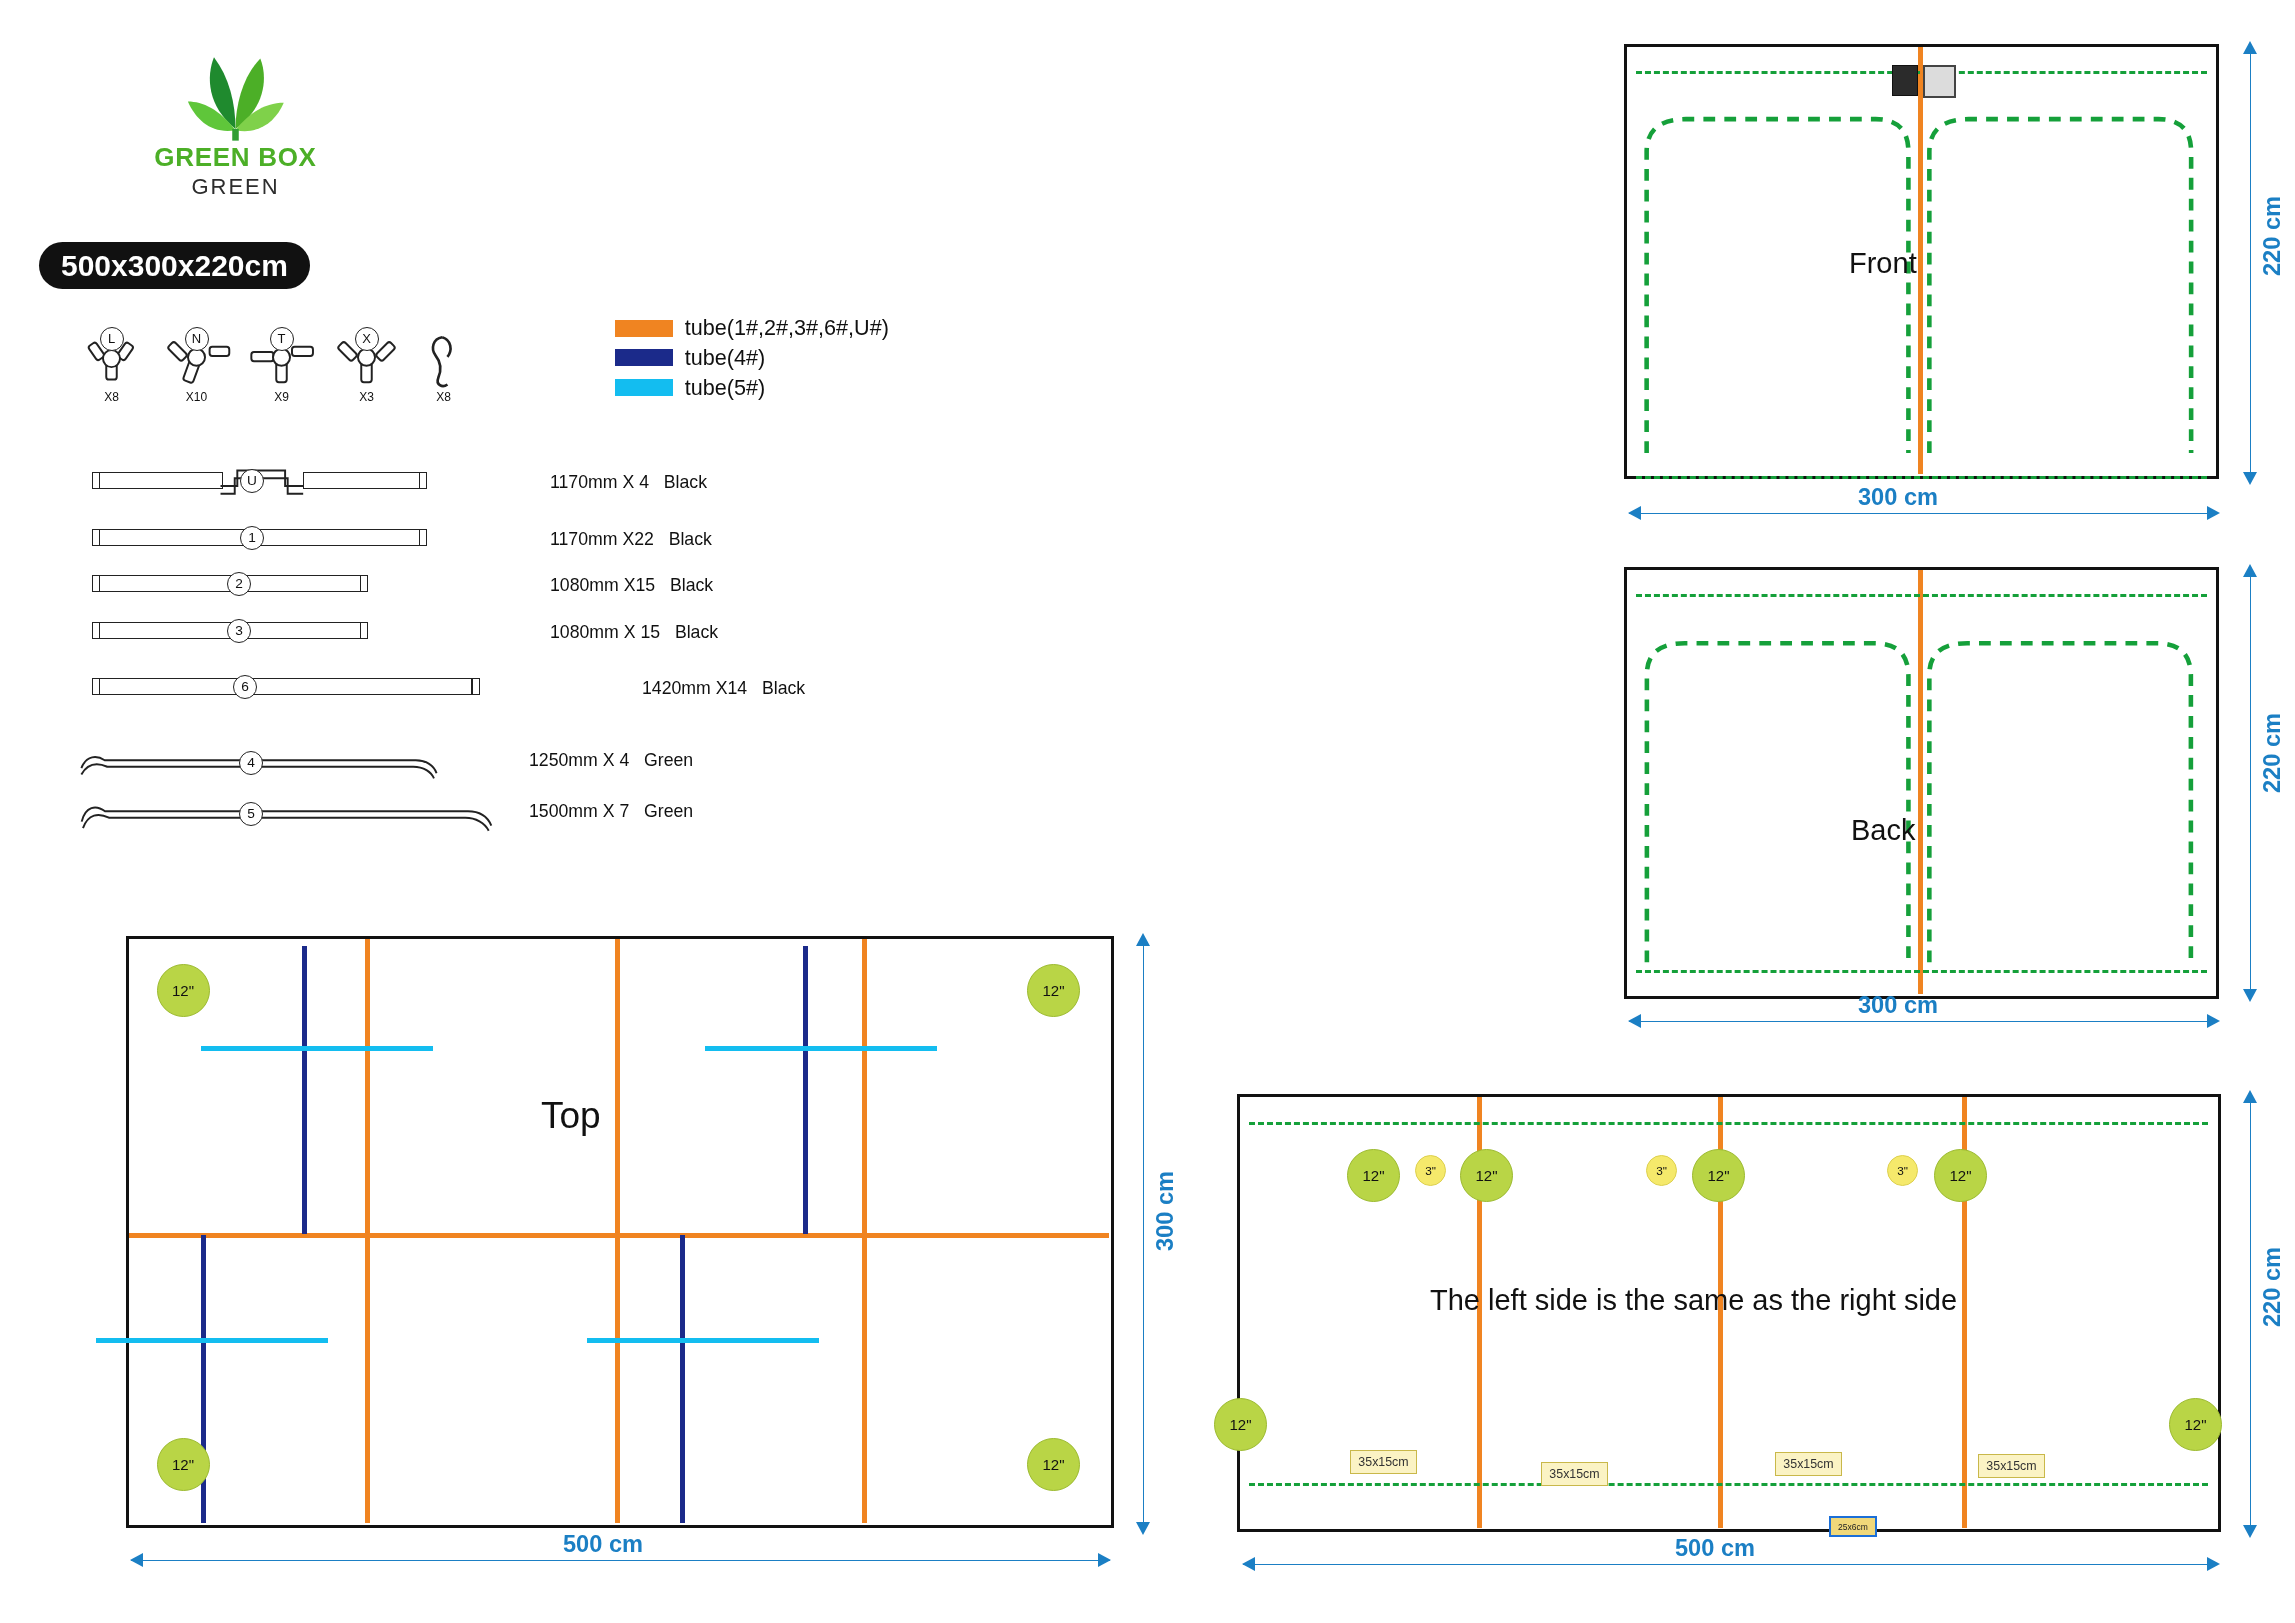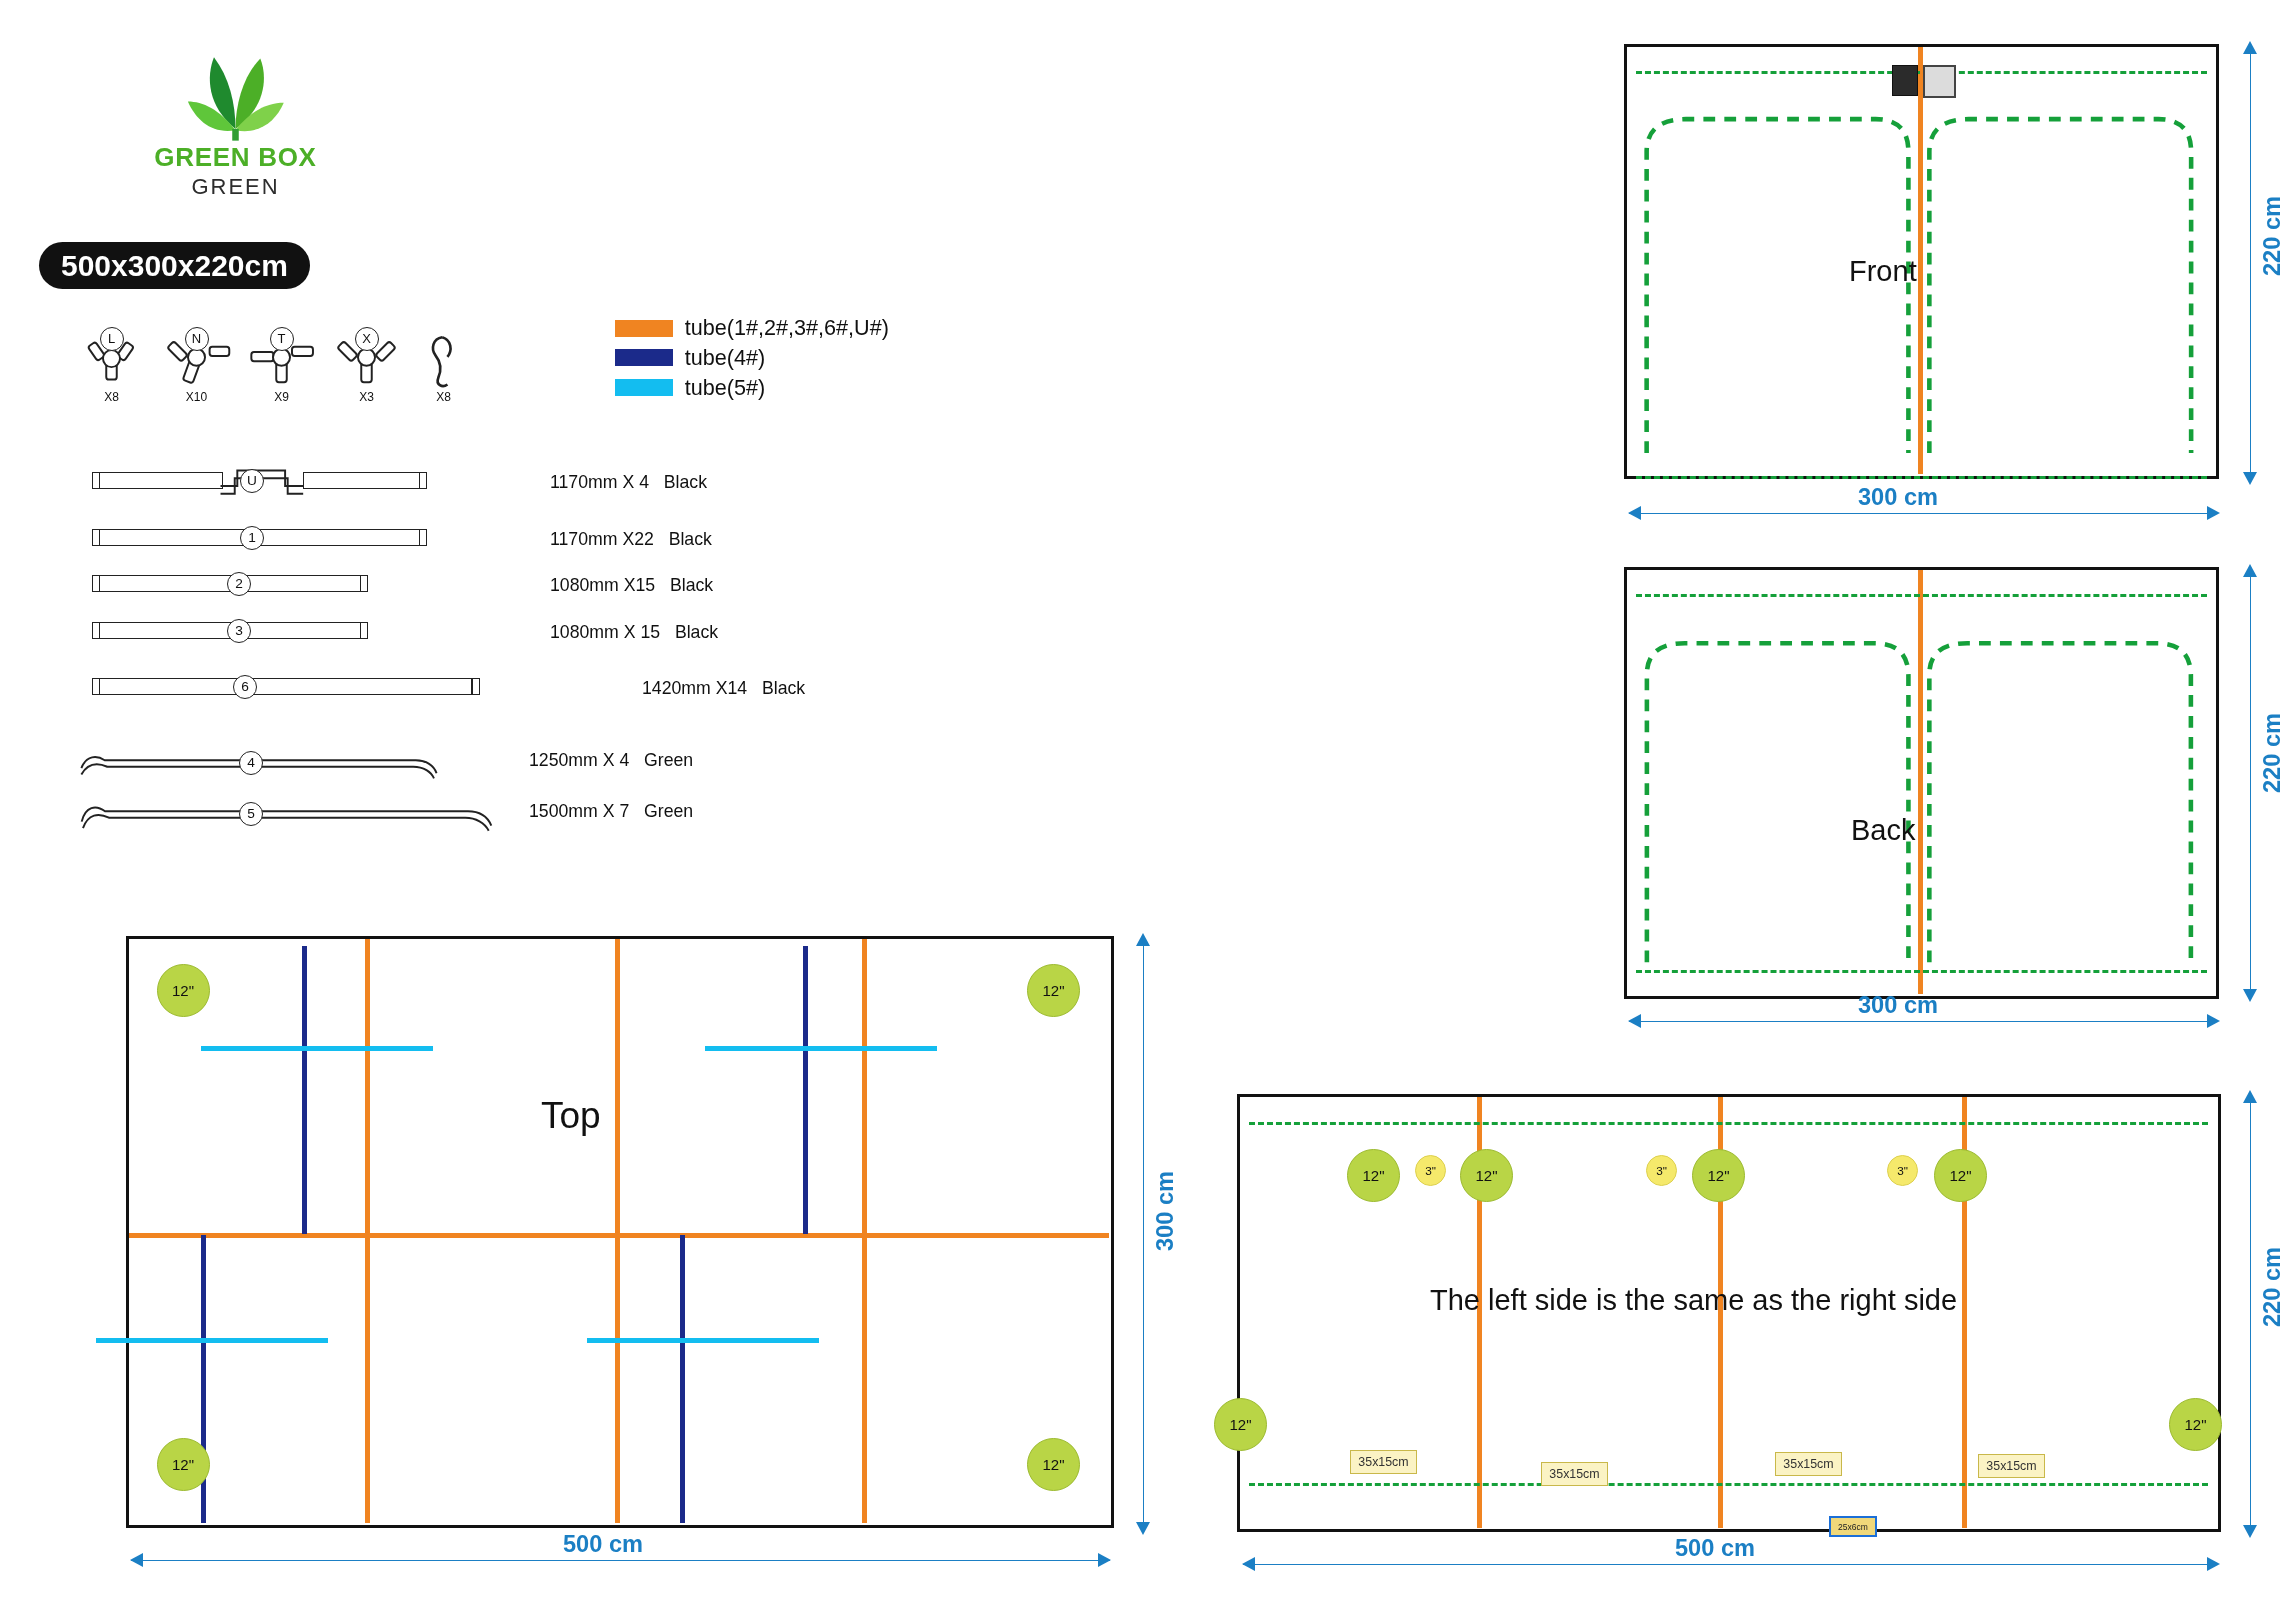--- a/index.html
+++ b/index.html
@@ -269,21 +269,21 @@
   <div class="dash-h" style="left:9.2px;top:429px;width:571px;"></div>
 
   <svg width="589" height="429" style="position:absolute;left:0;top:0;" viewBox="0 0 900 655">
     <path d="M30 620 L30 160 Q30 110 90 110 L380 110 Q430 110 430 160 L430 620" stroke="#15a03a" stroke-width="7" fill="none" stroke-dasharray="18 14"></path>
     <path d="M462 620 L462 160 Q462 110 522 110 L812 110 Q862 110 862 160 L862 620" stroke="#15a03a" stroke-width="7" fill="none" stroke-dasharray="18 14"></path>
   </svg>
 
   <div class="abs" style="left:265px;top:18.3px;width:23.6px;height:29px;background:#2b2b2b;border:1.3px solid #111;"></div>
   <div class="abs" style="left:296px;top:18.3px;width:29px;height:29px;background:#dcdcdc;border:2px solid #444;"></div>
 
-  <div class="panel-label" style="left:222px;top:208px;">Front</div>
+  <div class="panel-label" style="left:222px;top:200px;">Front</div>
 </div>
 
 <div class="dim-h" style="left:1629px;top:513px;width:589px;"></div>
 <div class="arrow arr-left" style="left:1628px;top:506px;"></div>
 <div class="arrow arr-right" style="left:2207px;top:506px;"></div>
 <div class="dim-text" style="left:1858px;top:484px;">300 cm</div>
 
 <div class="dim-v" style="left:2250px;top:47px;height:431px;"></div>
 <div class="arrow arr-up" style="left:2243px;top:41px;"></div>
 <div class="arrow arr-down" style="left:2243px;top:472px;"></div>

